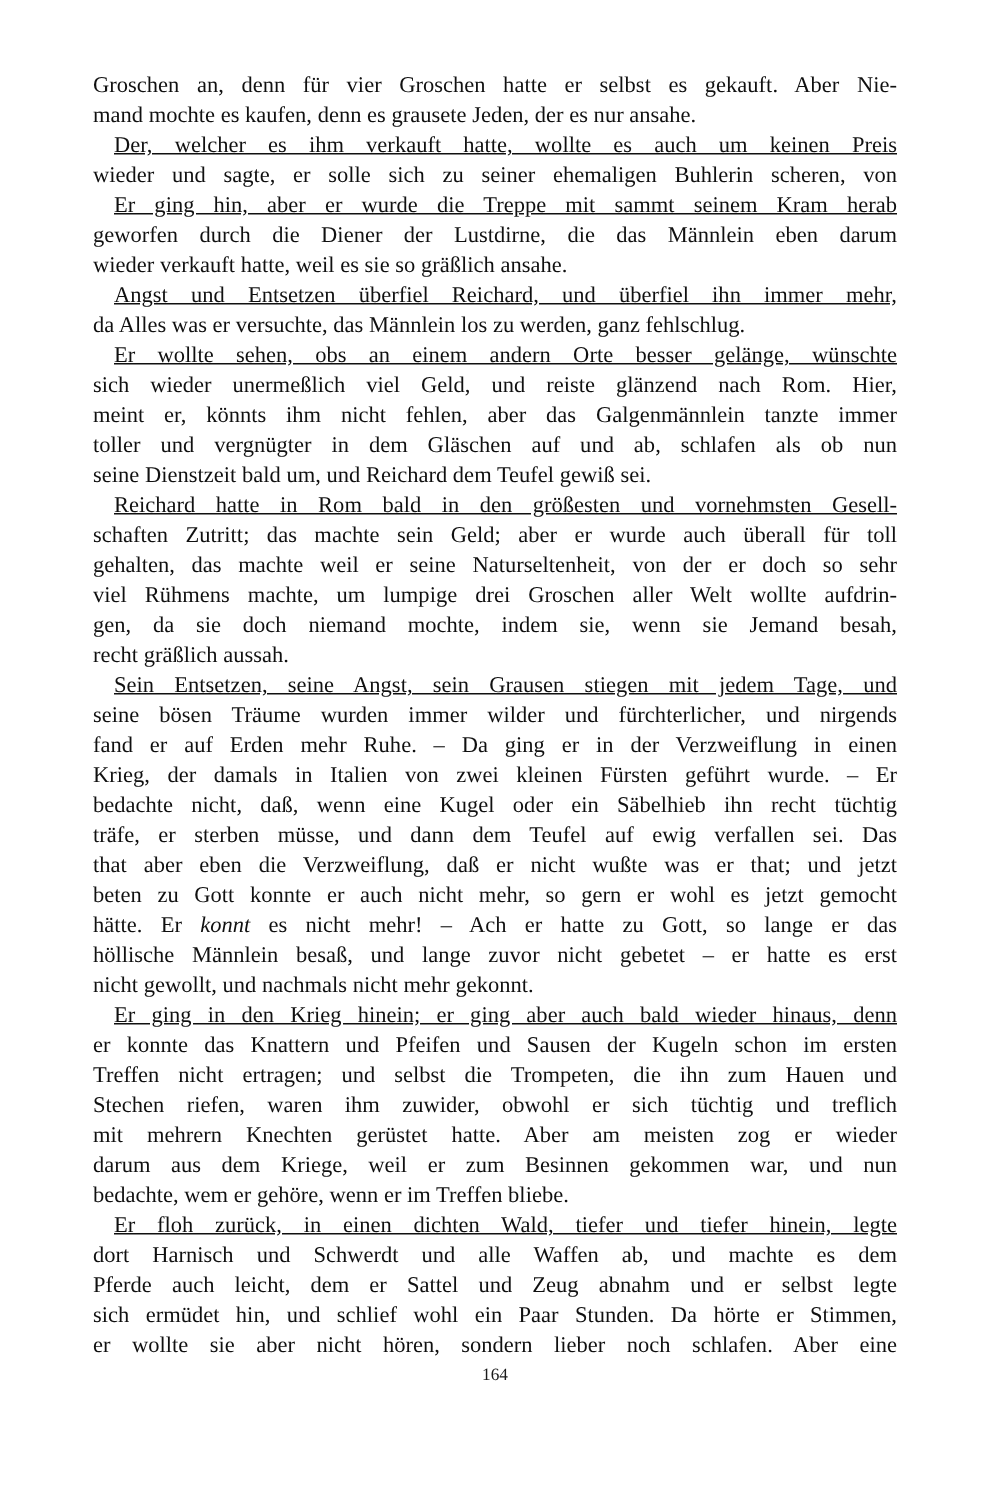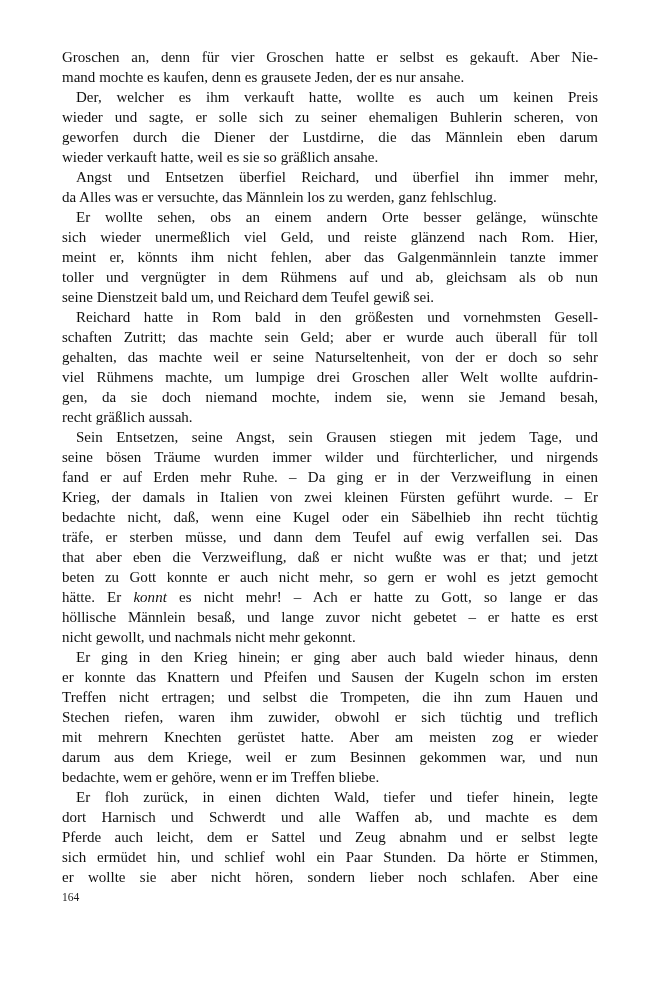--- a/index.html
+++ b/index.html
@@ -31,57 +31,59 @@
     text-align: justify;
     text-align-last: justify;
     letter-spacing: 0.01px;
   }
   .line.endline {
     text-align: right;
     text-align-last: left;
   }
   .line.indent {
     text-indent: 14px;
+    text-decoration: underline;
   }
   .line i {
   }
   .page-number {
     margin-top: 4px;
     font-size: 11.5px;
     line-height: 13px;
-    text-align: left;
+    text-align: center;
     color: #1a1a1a;
   }
 </style>
 </head>
 <body>
 
 <div class="page">
   <div class="text-block">
       <div class="paragraph">
         <div class="line"><span>Groschen an, denn für vier Groschen hatte er selbst es gekauft. Aber Nie-</span></div>
         <div class="line endline"><span>mand mochte es kaufen, denn es grausete Jeden, der es nur ansahe.</span></div>
       </div>
       <div class="paragraph">
         <div class="line indent"><span>Der, welcher es ihm verkauft hatte, wollte es auch um keinen Preis</span></div>
         <div class="line"><span>wieder und sagte, er solle sich zu seiner ehemaligen Buhlerin scheren, von</span></div>
       </div>
       <div class="paragraph">
+        <div class="line indent"><span>Er ging hin, aber er wurde die Treppe mit sammt seinem Kram herab</span></div>
         <div class="line"><span>geworfen durch die Diener der Lustdirne, die das Männlein eben darum</span></div>
         <div class="line endline"><span>wieder verkauft hatte, weil es sie so gräßlich ansahe.</span></div>
       </div>
       <div class="paragraph">
         <div class="line indent"><span>Angst und Entsetzen überfiel Reichard, und überfiel ihn immer mehr,</span></div>
         <div class="line endline"><span>da Alles was er versuchte, das Männlein los zu werden, ganz fehlschlug.</span></div>
       </div>
       <div class="paragraph">
         <div class="line indent"><span>Er wollte sehen, obs an einem andern Orte besser gelänge, wünschte</span></div>
         <div class="line"><span>sich wieder unermeßlich viel Geld, und reiste glänzend nach Rom. Hier,</span></div>
         <div class="line"><span>meint er, könnts ihm nicht fehlen, aber das Galgenmännlein tanzte immer</span></div>
-        <div class="line"><span>toller und vergnügter in dem Rühmens auf und ab, gleichsam als ob nun</span></div>
+        <div class="line"><span>toller und vergnügter in dem Gläschen auf und ab, schlafen als ob nun</span></div>
         <div class="line endline"><span>seine Dienstzeit bald um, und Reichard dem Teufel gewiß sei.</span></div>
       </div>
       <div class="paragraph">
         <div class="line indent"><span>Reichard hatte in Rom bald in den größesten und vornehmsten Gesell-</span></div>
         <div class="line"><span>schaften Zutritt; das machte sein Geld; aber er wurde auch überall für toll</span></div>
         <div class="line"><span>gehalten, das machte weil er seine Naturseltenheit, von der er doch so sehr</span></div>
         <div class="line"><span>viel Rühmens machte, um lumpige drei Groschen aller Welt wollte aufdrin-</span></div>
         <div class="line"><span>gen, da sie doch niemand mochte, indem sie, wenn sie Jemand besah,</span></div>
         <div class="line endline"><span>recht gräßlich aussah.</span></div>
       </div>

